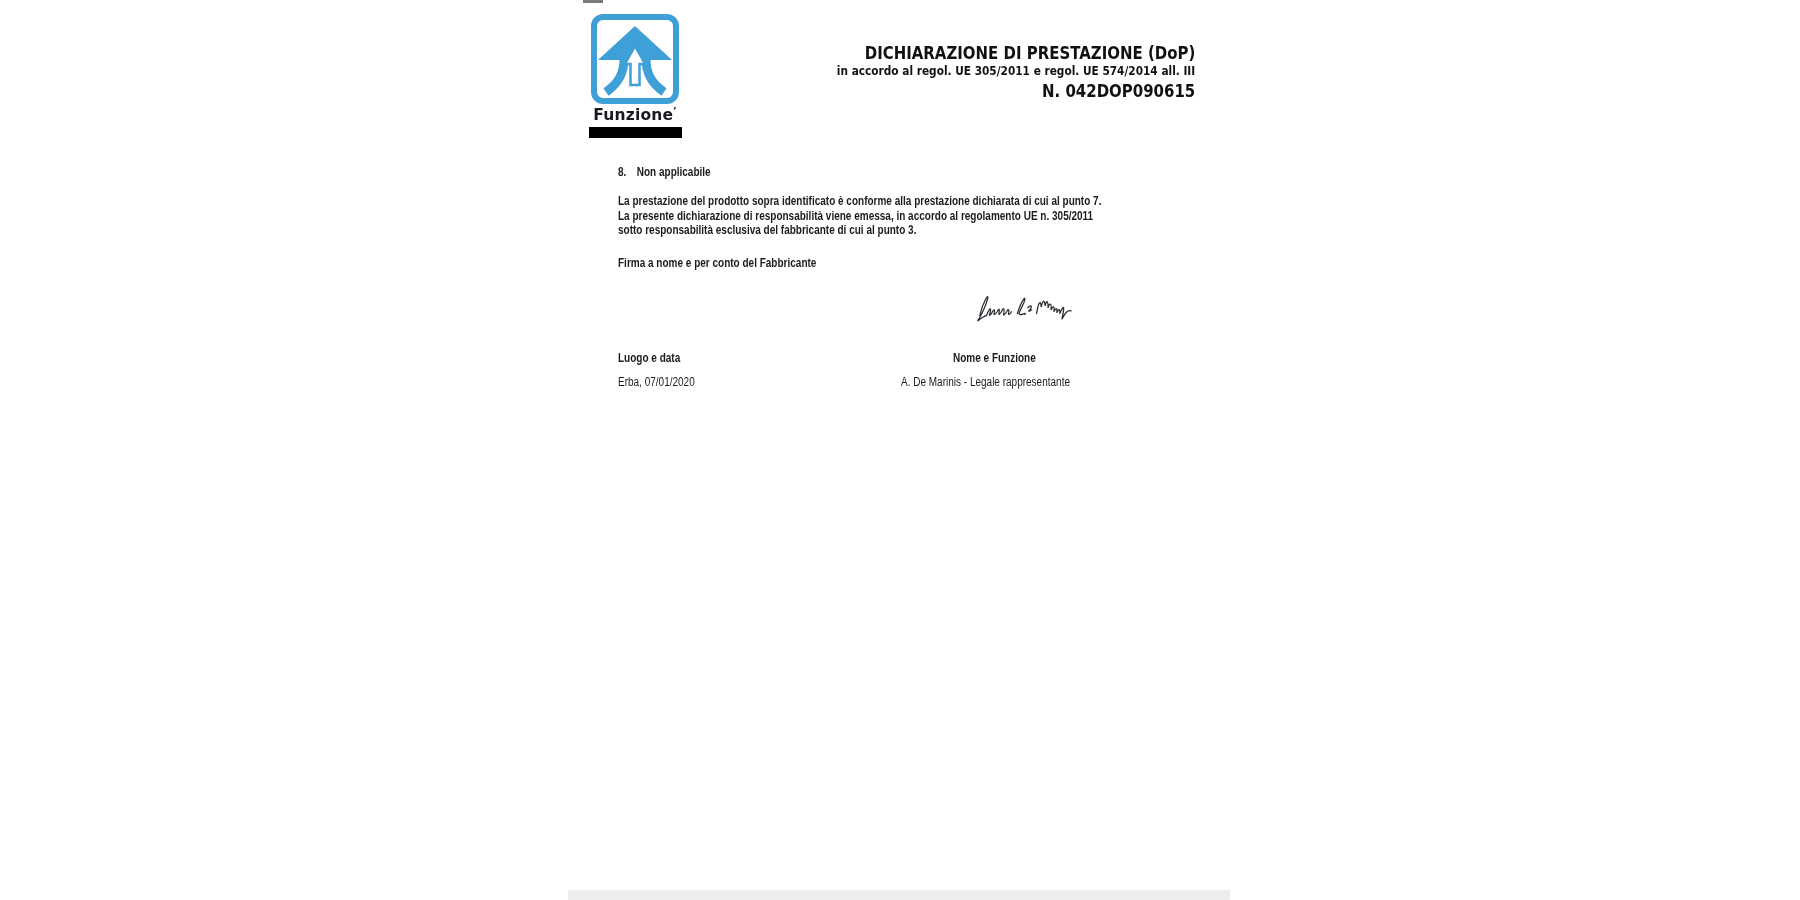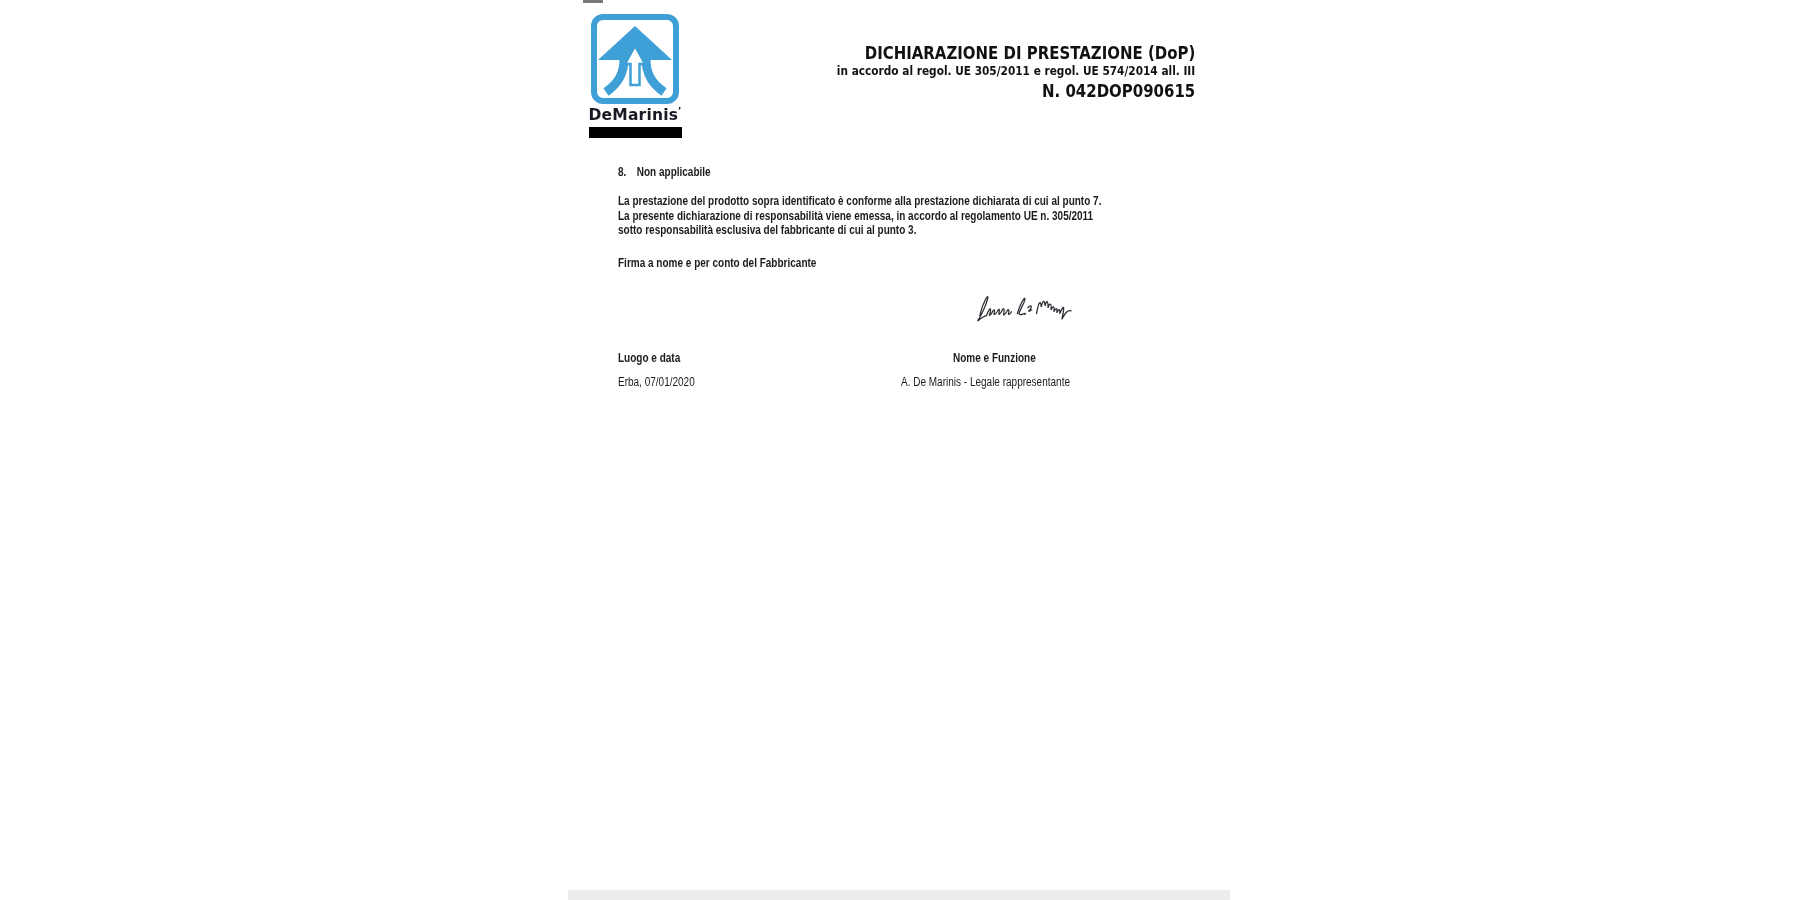--- a/index.html
+++ b/index.html
@@ -60,21 +60,21 @@
     <div class="logo-box">
       <svg width="90" height="92" viewBox="0 0 90 92" xmlns="http://www.w3.org/2000/svg">
         <rect x="4" y="4" width="82" height="84" rx="9" fill="none" stroke="#3FA0D8" stroke-width="6"></rect>
         <polygon points="45,13 8,47 82,47" fill="#3FA0D8"></polygon>
         <path d="M34 46 C34 60 29 70 16 79" fill="none" stroke="#3FA0D8" stroke-width="9"></path>
         <path d="M56 46 C56 60 61 70 74 79" fill="none" stroke="#3FA0D8" stroke-width="9"></path>
         <polygon points="45,33 35,51 40.5,51 40.5,72 49.5,72 49.5,51 55,51" fill="#ffffff" stroke="#3FA0D8" stroke-width="2.5" stroke-linejoin="miter"></polygon>
       </svg>
     </div>
     <div class="wordmark">
-      <span>DeMarinis</span><span class="mark">’</span>
+      <span>Funzione</span><span class="mark">’</span>
     </div>
     <div class="logo-bar"></div>
 
     <div class="title-block">
       <div class="title-main">DICHIARAZIONE DI PRESTAZIONE (DoP)</div>
       <div class="title-sub">in accordo al regol. UE 305/2011 e regol. UE 574/2014 all. III</div>
       <div class="title-number">N. 042DOP090615</div>
     </div>
 
     <div class="cond b item-row" style="left:50px; top:165px;">

